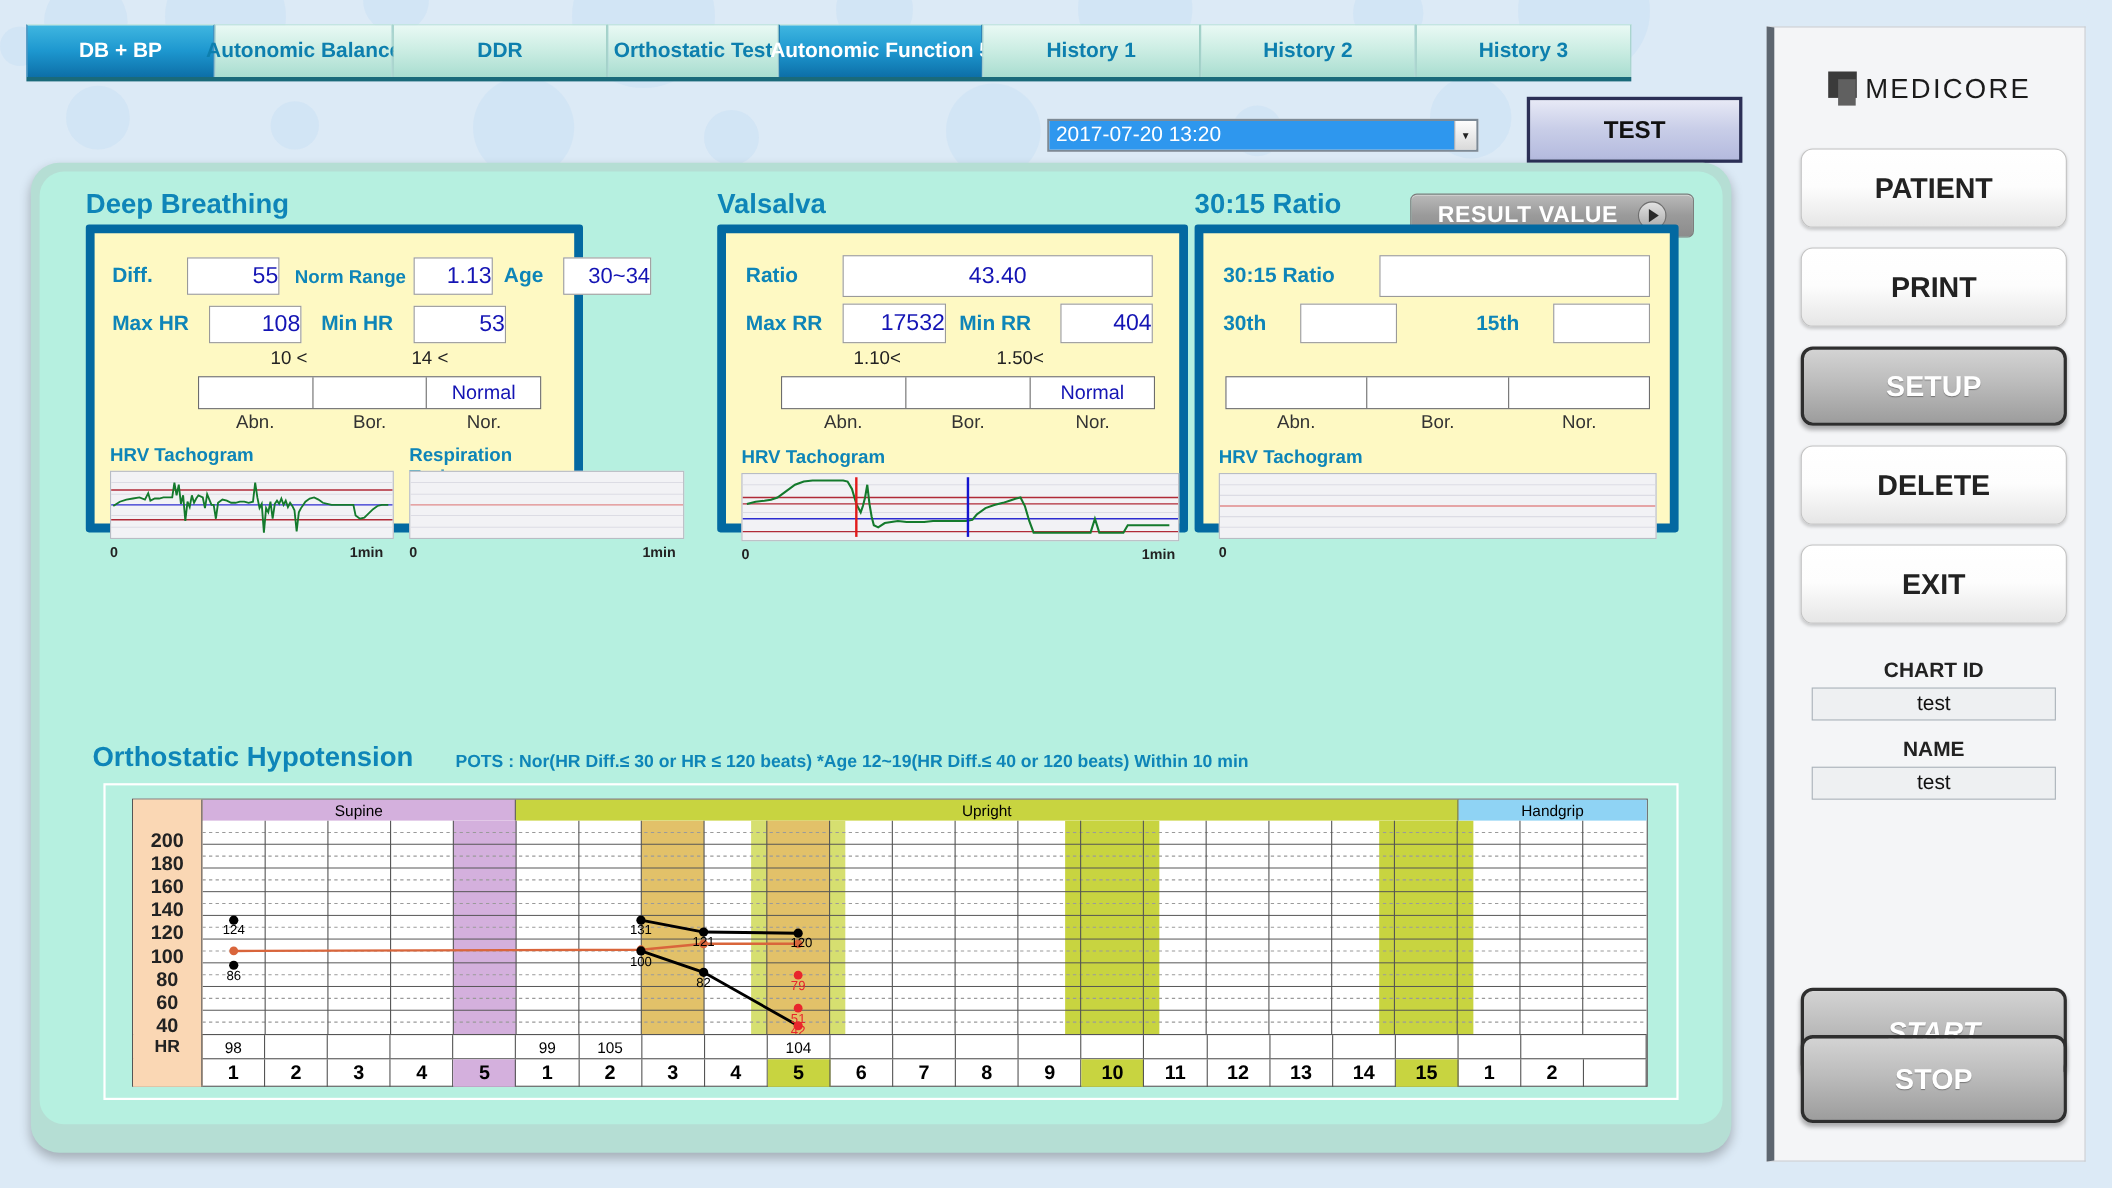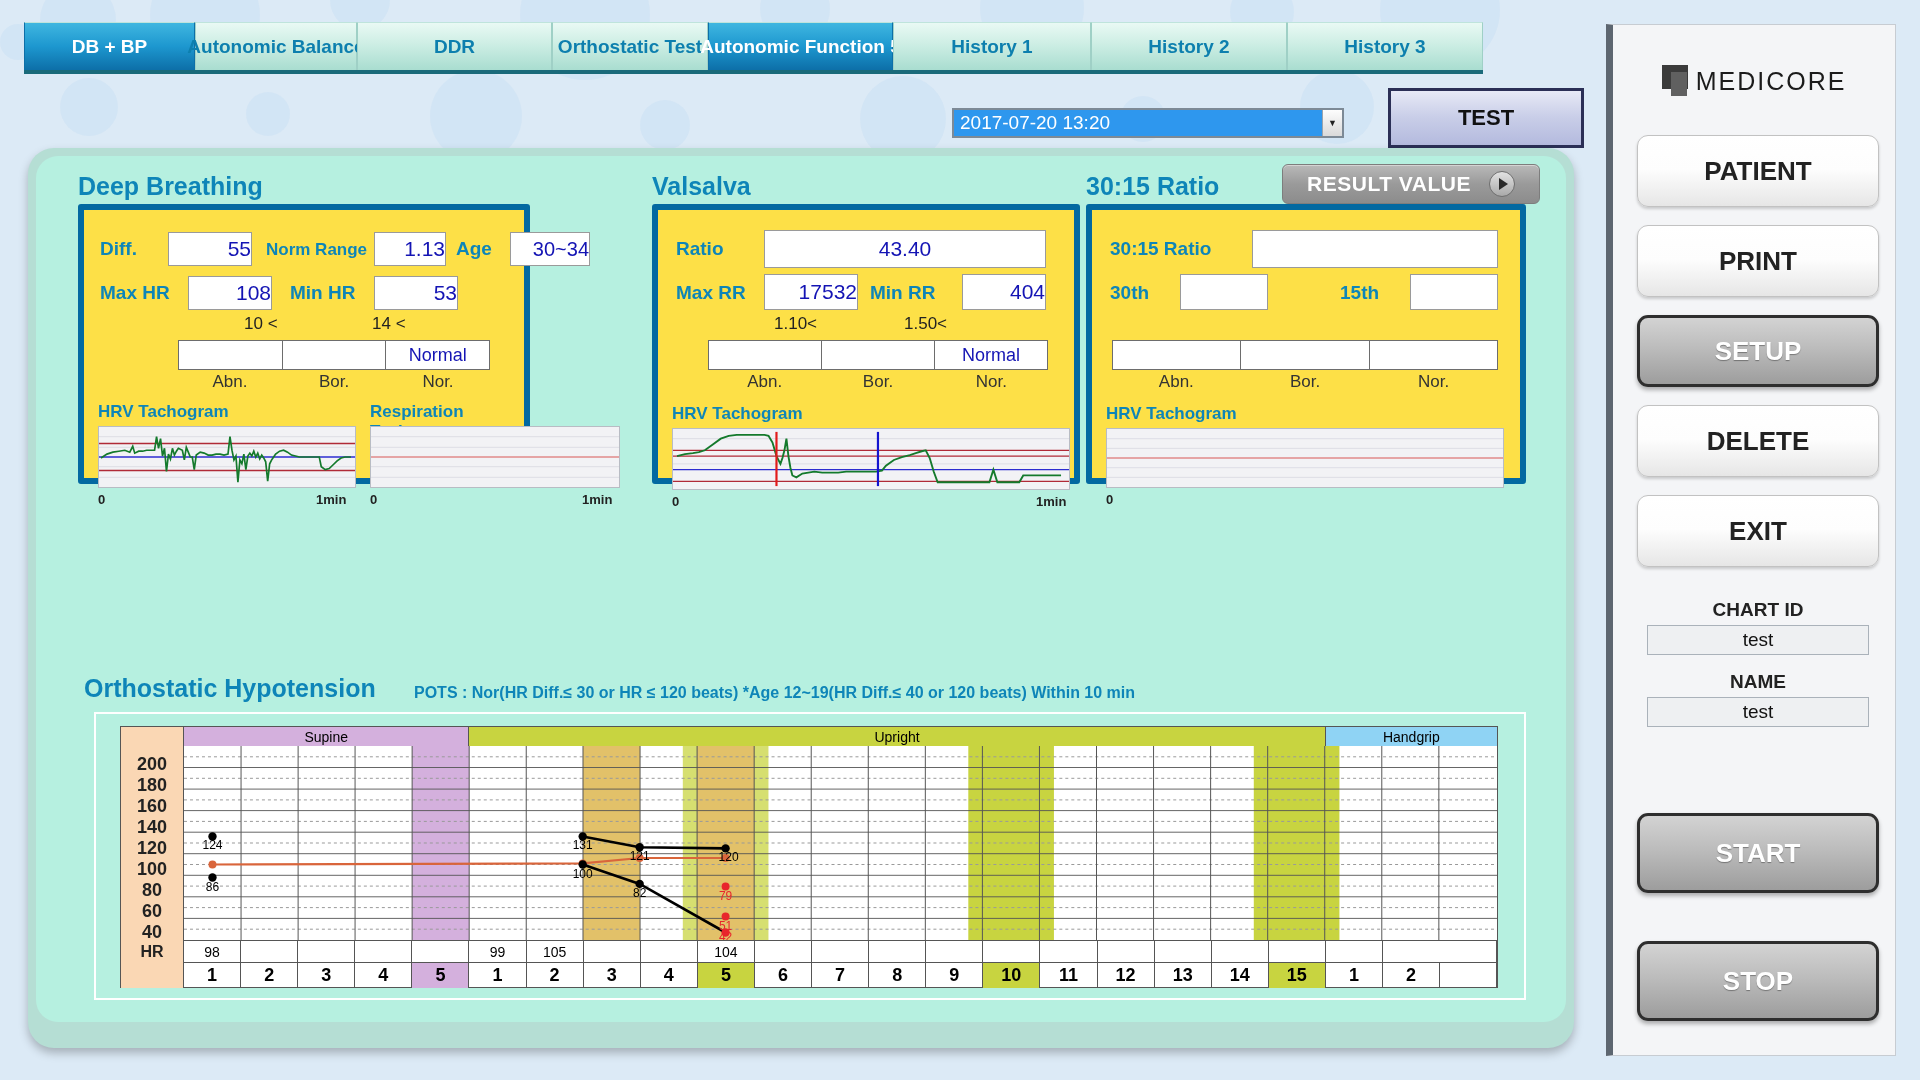--- a/index.html
+++ b/index.html
@@ -85,21 +85,21 @@
   }
   #panelInner {
     width:100%; height:866px;
     background:#b6f0e0;
     border-radius:22px;
     position:relative;
   }
 
   
   #resultvalue {
-    position:absolute; right:26px; top:8px; width:258px; height:40px;
+    position:absolute; right:26px; top:20px; width:258px; height:40px;
     border-radius:6px;
     background:linear-gradient(to bottom,#b9b9b9 0%,#9a9a9a 50%,#8c8c8c 100%);
     border:1px solid #7d7d7d;
     display:flex; align-items:center; justify-content:center; gap:18px;
     color:#fff; font-weight:bold; font-size:21px; letter-spacing:.5px;
     cursor:pointer; box-shadow:inset 0 1px 0 #d4d4d4;
   }
   #resultvalue .play {
     width:26px; height:26px; border-radius:50%;
     background:linear-gradient(to bottom,#e2e2e2,#a9a9a9);
@@ -112,22 +112,22 @@
     border-top:6px solid transparent; border-bottom:6px solid transparent;
     margin-left:3px;
   }
 
   
   .sec-title {
     position:absolute; font-weight:bold; font-size:25px; color:#0e85b8;
   }
   .card {
     position:absolute;
-    background:#fde047;
-    border:6px solid #0369a1;
+    background:#fef9c3;
+    border:8px solid #0369a1;
     border-radius:3px;
   }
   .lbl { position:absolute; font-weight:bold; font-size:19px; color:#0e85b8; }
   .fld {
     position:absolute; background:#fff; border:1px solid #9a9a9a;
     display:flex; align-items:center; justify-content:flex-end;
     color:#1414b4; font-size:21px;
   }
   .thr { position:absolute; font-size:17px; color:#222; }
   .bar3 { position:absolute; display:flex; border:1px solid #6d6d6d; background:#fff; }
@@ -681,19 +681,19 @@
   <div class="sfieldlabel" style="top:574px;">CHART ID</div>
   <div class="sfield" style="top:600px;">
       <span>test</span>
     </div>
 
   <div class="sfieldlabel" style="top:646px;">NAME</div>
   <div class="sfield" style="top:672px;">
       <span>test</span>
     </div>
 
-  <div class="sbtn dark" style="top:788px; height:80px;">
+  <div class="sbtn dark" style="top:873px; height:80px;font-style:italic;">
       <span>START</span>
     </div>
   <div class="sbtn dark" style="top:916px; height:80px;">
       <span>STOP</span>
     </div>
 </div>
 
 </body></html>

